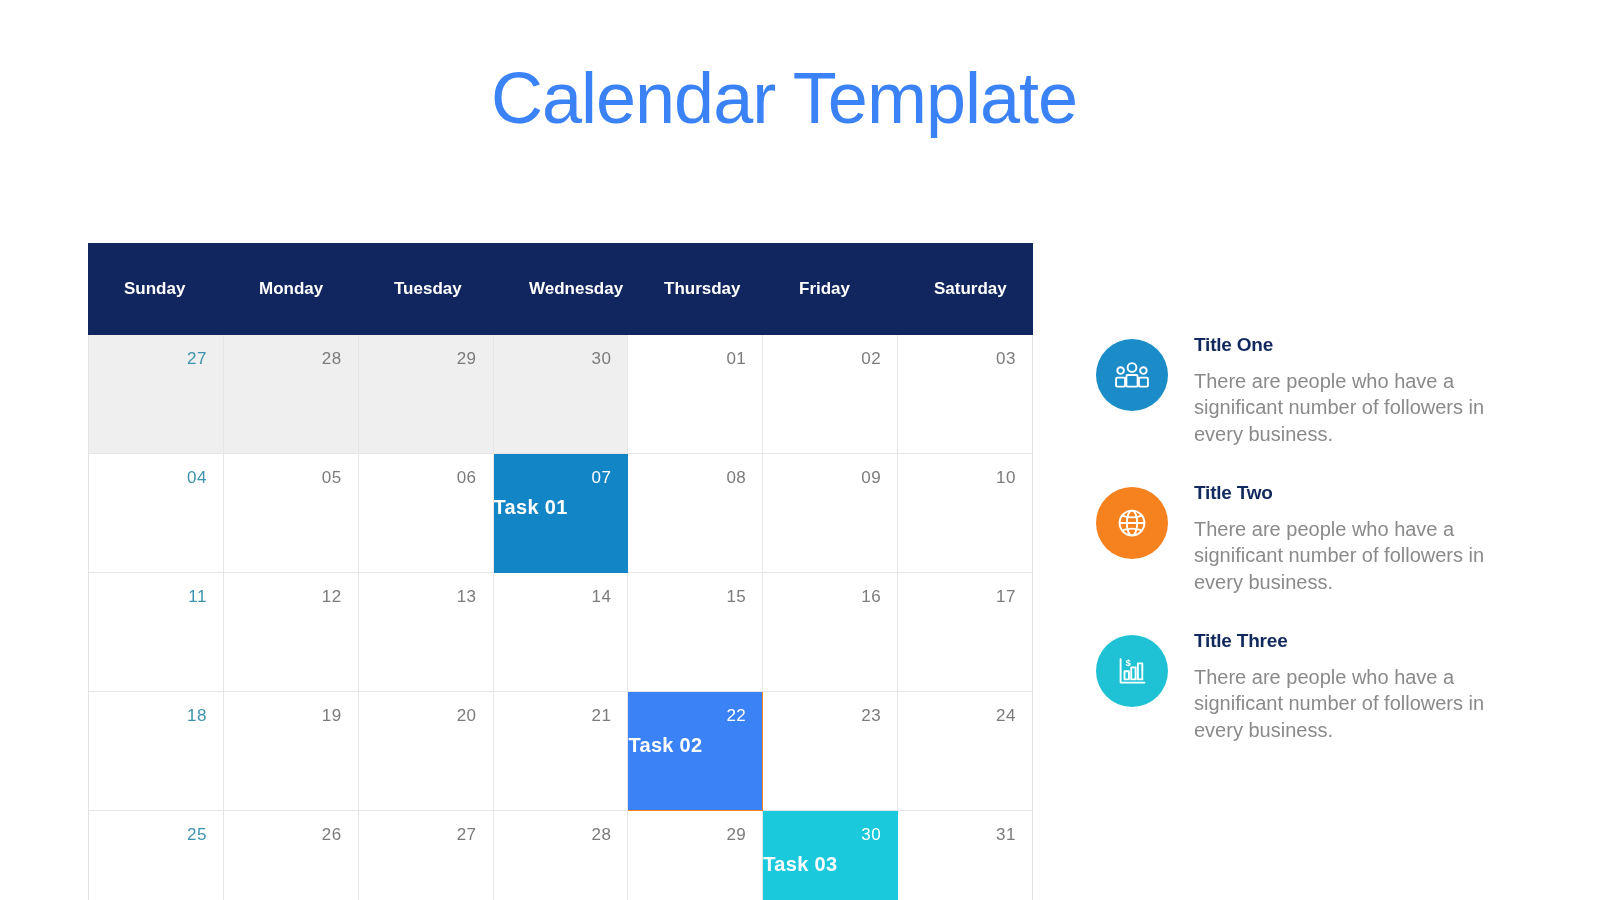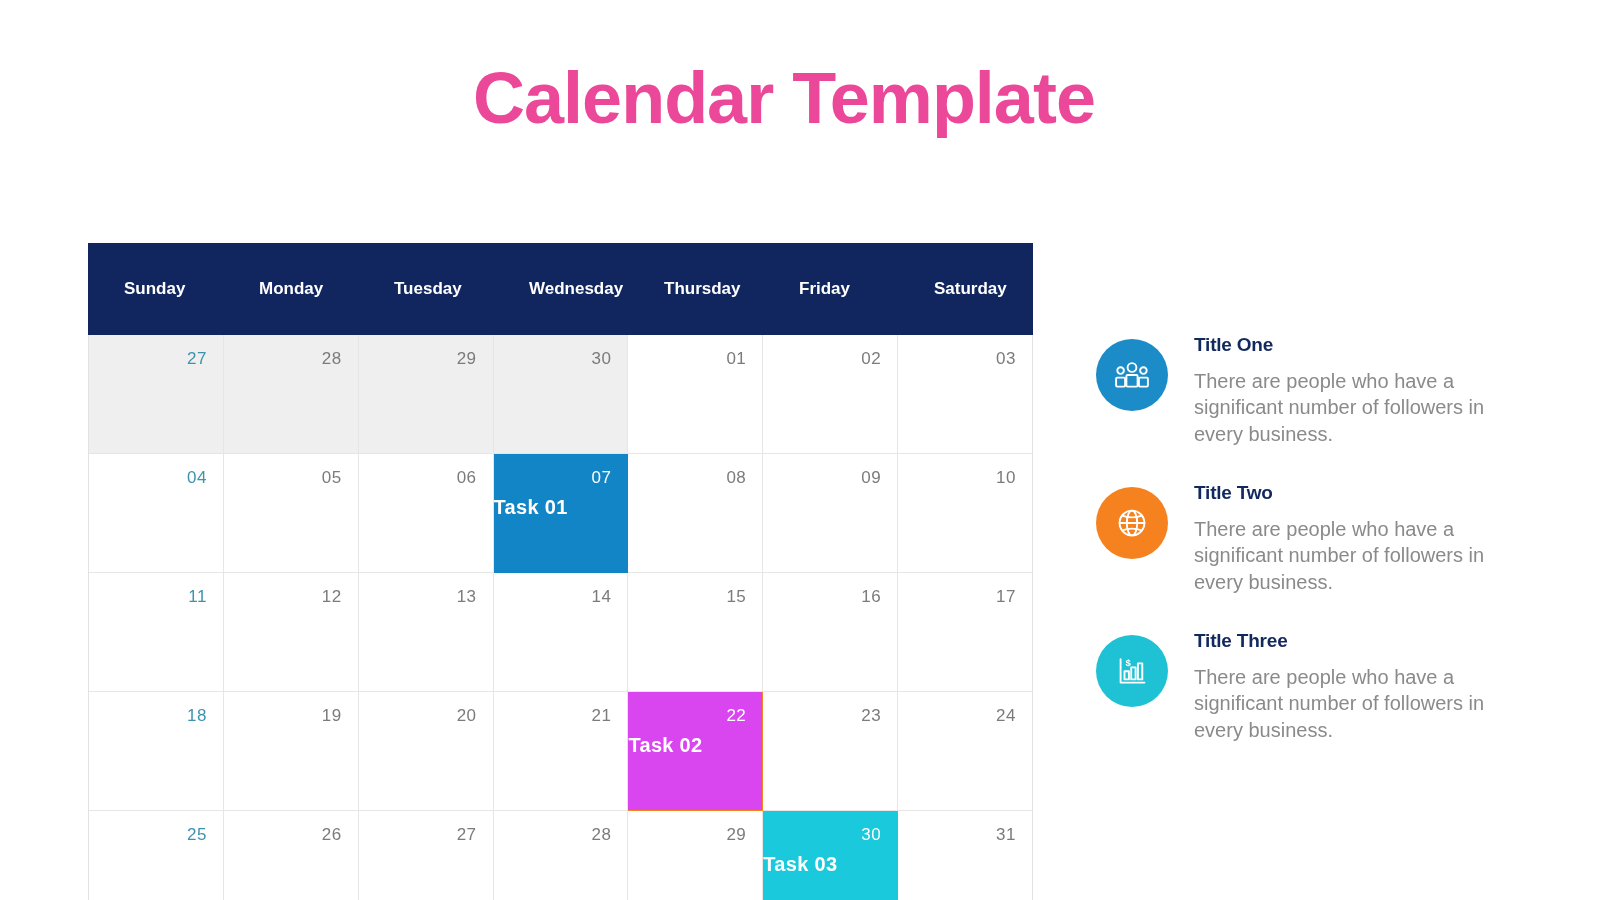--- a/index.html
+++ b/index.html
@@ -20,23 +20,23 @@
   }
 
   
   .slide-title {
     position: absolute;
     left: 0;
     top: 62px;
     width: 1568px;
     text-align: center;
     font-size: 72px;
-    font-weight: 700;
+    font-weight: 400;
     letter-spacing: -1px;
-    color: #ec4899;
+    color: #3b82f6;
     line-height: 1;
   }
 
   
   .calendar {
     position: absolute;
     left: 88px;
     top: 243px;
     width: 945px;
   }
@@ -75,21 +75,21 @@
     border-bottom: 1px solid #e6e6e6;
     background: #ffffff;
     overflow: hidden;
   }
   .cal-row:last-child .cal-cell { border-bottom: none; }
   .cal-cell:last-child { border-right: none; }
 
   .cal-cell.muted { background: #efefef; }
 
   .cal-cell.task-blue   { background: #1285c6; border-right-color: #1285c6; border-bottom-color: #1285c6; }
-  .cal-cell.task-orange { background: #d946ef; border-right-color: #f5811f; border-bottom-color: #f5811f; text-decoration: underline; }
+  .cal-cell.task-orange { background: #3b82f6; border-right-color: #f5811f; border-bottom-color: #f5811f; text-decoration: underline; }
   .cal-cell.task-cyan   { background: #1bc9dd; border-right-color: #1bc9dd; border-bottom-color: #1bc9dd; }
 
   .date-num {
     position: absolute;
     top: 14px;
     right: 16px;
     font-size: 17px;
     color: #7b7b7b;
     font-weight: 400;
     letter-spacing: 0.5px;

